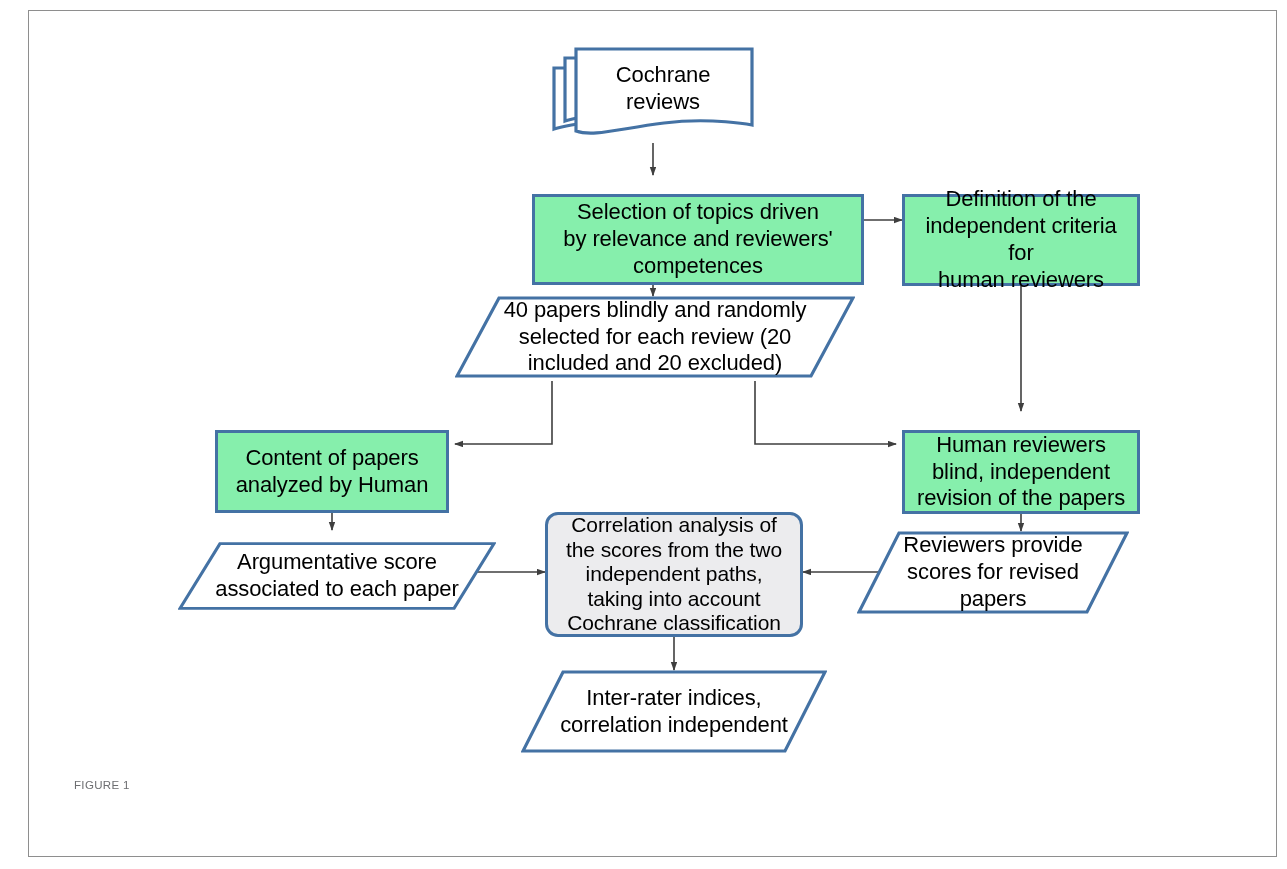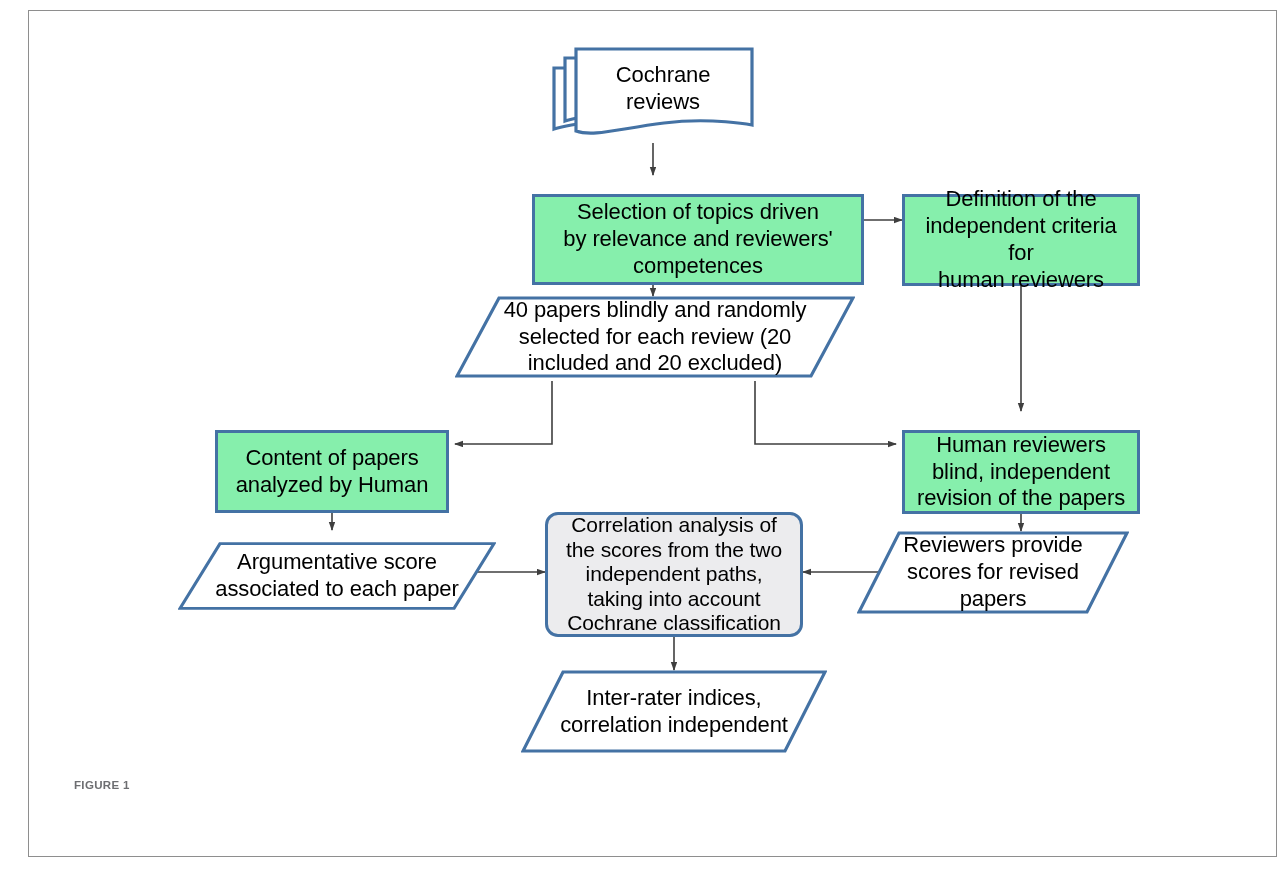--- a/index.html
+++ b/index.html
@@ -90,21 +90,21 @@
   
   #caption-block {
     position: absolute;
     left: 46px;
     top: 779px;
     width: 1000px;
   }
   #figure-number {
     font-family: "Liberation Sans", sans-serif;
     font-size: 11.5px;
-    font-weight: bold;
+    font-weight: normal;
     letter-spacing: 0.35px;
     color: #6d6e71;
     margin: 0 0 5px 0;
     padding-left: 28px;
   }
   #figure-caption {
     font-family: "Liberation Sans", sans-serif;
     font-size: 15px;
     color: #8a8c8e;
     margin: 0;

